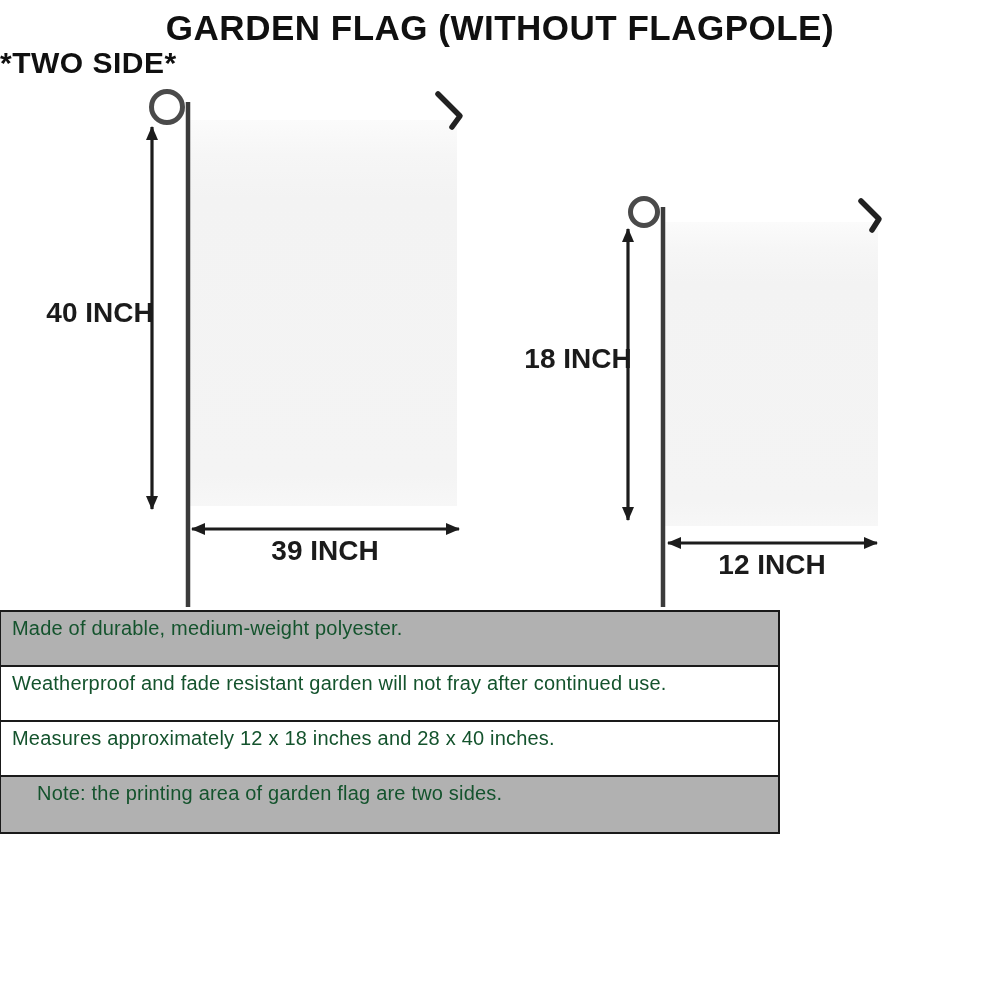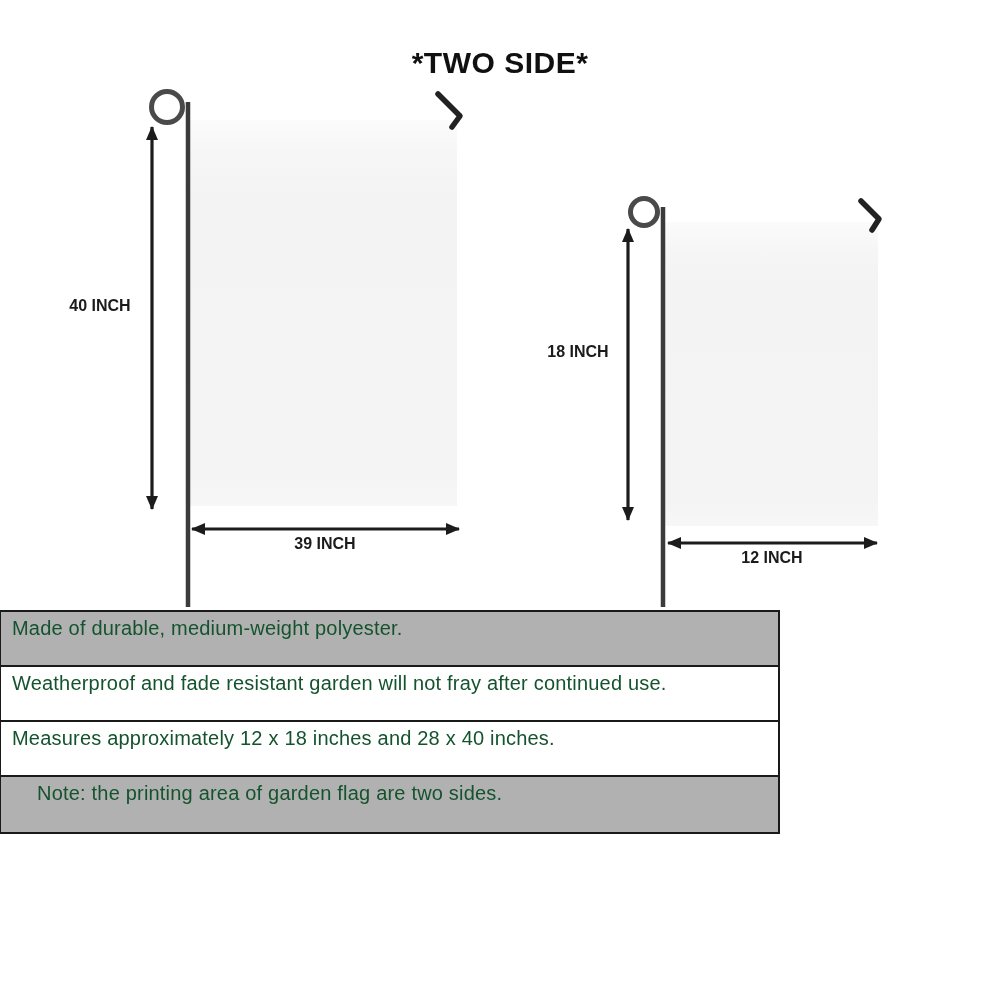--- a/index.html
+++ b/index.html
@@ -2,47 +2,48 @@
 <html><head>
 <meta charset="utf-8">
 <style>
   html,body{margin:0;padding:0;background:#ffffff;}
   #page{position:relative;width:1000px;height:1000px;background:#ffffff;overflow:hidden;
         font-family:"Liberation Sans", sans-serif;}
 
   
   .title-line1{position:absolute;top:8px;left:0;width:1000px;text-align:center;
     font-size:35px;font-weight:800;color:#101010;letter-spacing:0.5px;}
-  .title-line2{position:absolute;top:46px;left:0;width:1000px;text-align:center;
+  .title-line2{position:absolute;top:46px;left:0;width:1000px;
     font-size:30px;font-weight:800;color:#101010;letter-spacing:0.5px;}
 
   
   #diagram-svg{position:absolute;top:0;left:0;}
 
   
-  .dim-label{position:absolute;font-size:16px;font-weight:700;color:#1b1b1b;text-align:center;}
+  .dim-label{position:absolute;font-size:28px;font-weight:700;color:#1b1b1b;text-align:center;}
   #label-large-height{left:45px;top:297px;width:110px;}
   #label-large-width{left:250px;top:535px;width:150px;}
   #label-small-height{left:503px;top:343px;width:150px;}
   #label-small-width{left:697px;top:549px;width:150px;}
 
   
   #spec-table{position:absolute;left:-1px;top:610px;width:781px;
     border:2px solid #1a1a1a;box-sizing:border-box;}
   .spec-row{height:55px;border-bottom:2px solid #1a1a1a;box-sizing:border-box;
     font-size:20px;color:#14532d;padding:5px 10px 0 11px;letter-spacing:0.2px;}
   .spec-row:last-child{border-bottom:none;padding-left:36px;}
   .spec-row.shaded{background:#b1b1b1;}
   .spec-row.plain{background:#ffffff;}
 </style>
 </head>
 <body>
 
 <div id="page">
 
+  <div class="title-line1">GARDEN FLAG (WITHOUT FLAGPOLE)</div>
   <div class="title-line2">*TWO SIDE*</div>
 
   <svg id="diagram-svg" width="1000" height="620" viewBox="0 0 1000 620">
     <defs>
       <marker id="ah" viewBox="0 0 14 12" refX="13" refY="6" markerWidth="14" markerHeight="12" orient="auto-start-reverse" markerUnits="userSpaceOnUse">
         <path d="M0,0 L14,6 L0,12 z" fill="#1c1c1c"></path>
       </marker>
       <linearGradient id="flagGrad" x1="0" y1="0" x2="0" y2="1">
         <stop offset="0%" stop-color="#fbfbfb"></stop>
         <stop offset="9%" stop-color="#f6f6f6"></stop>

